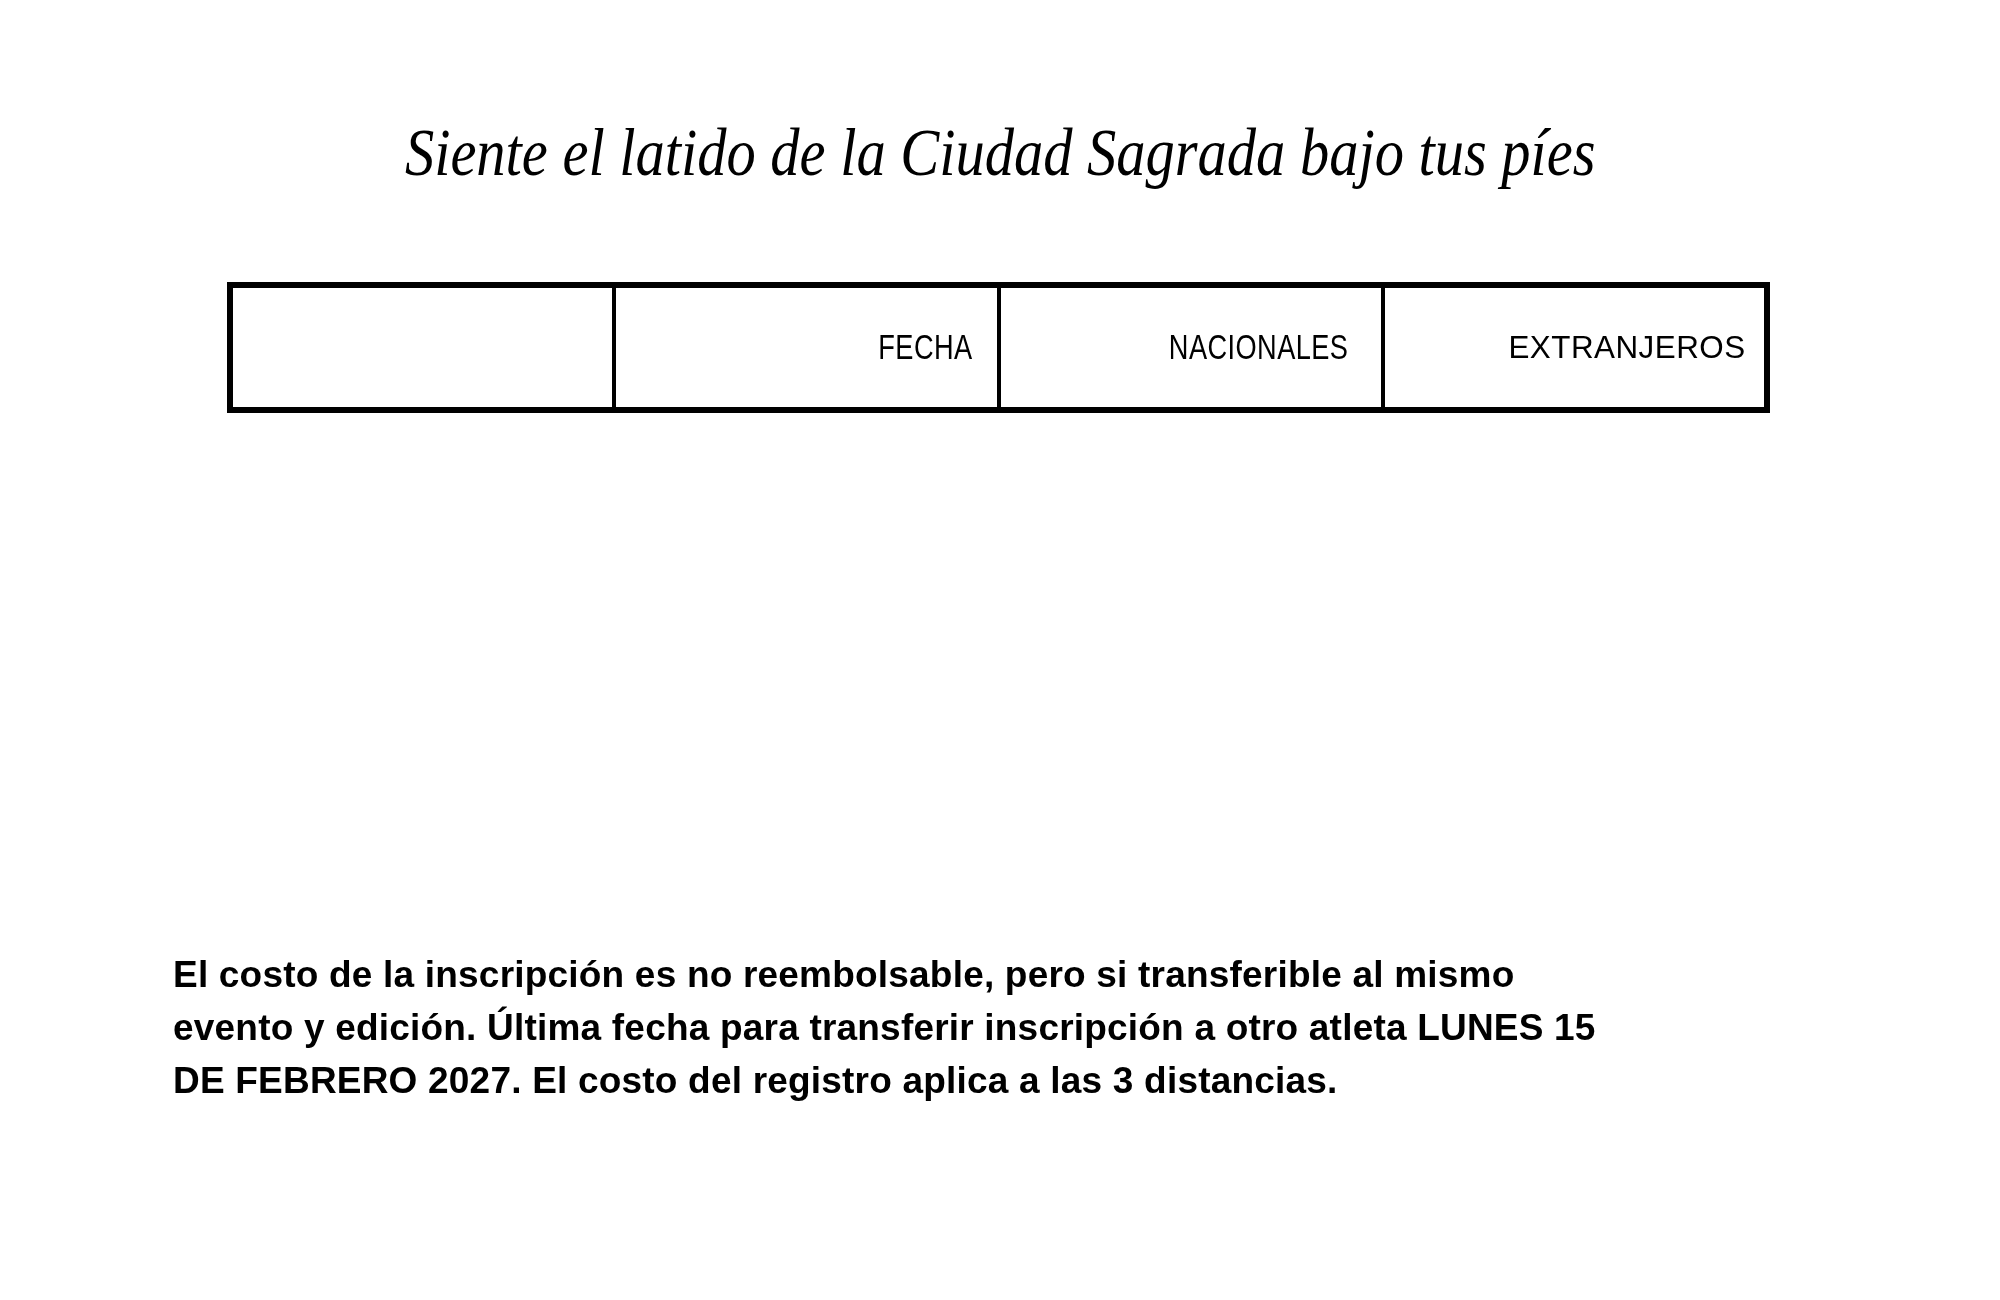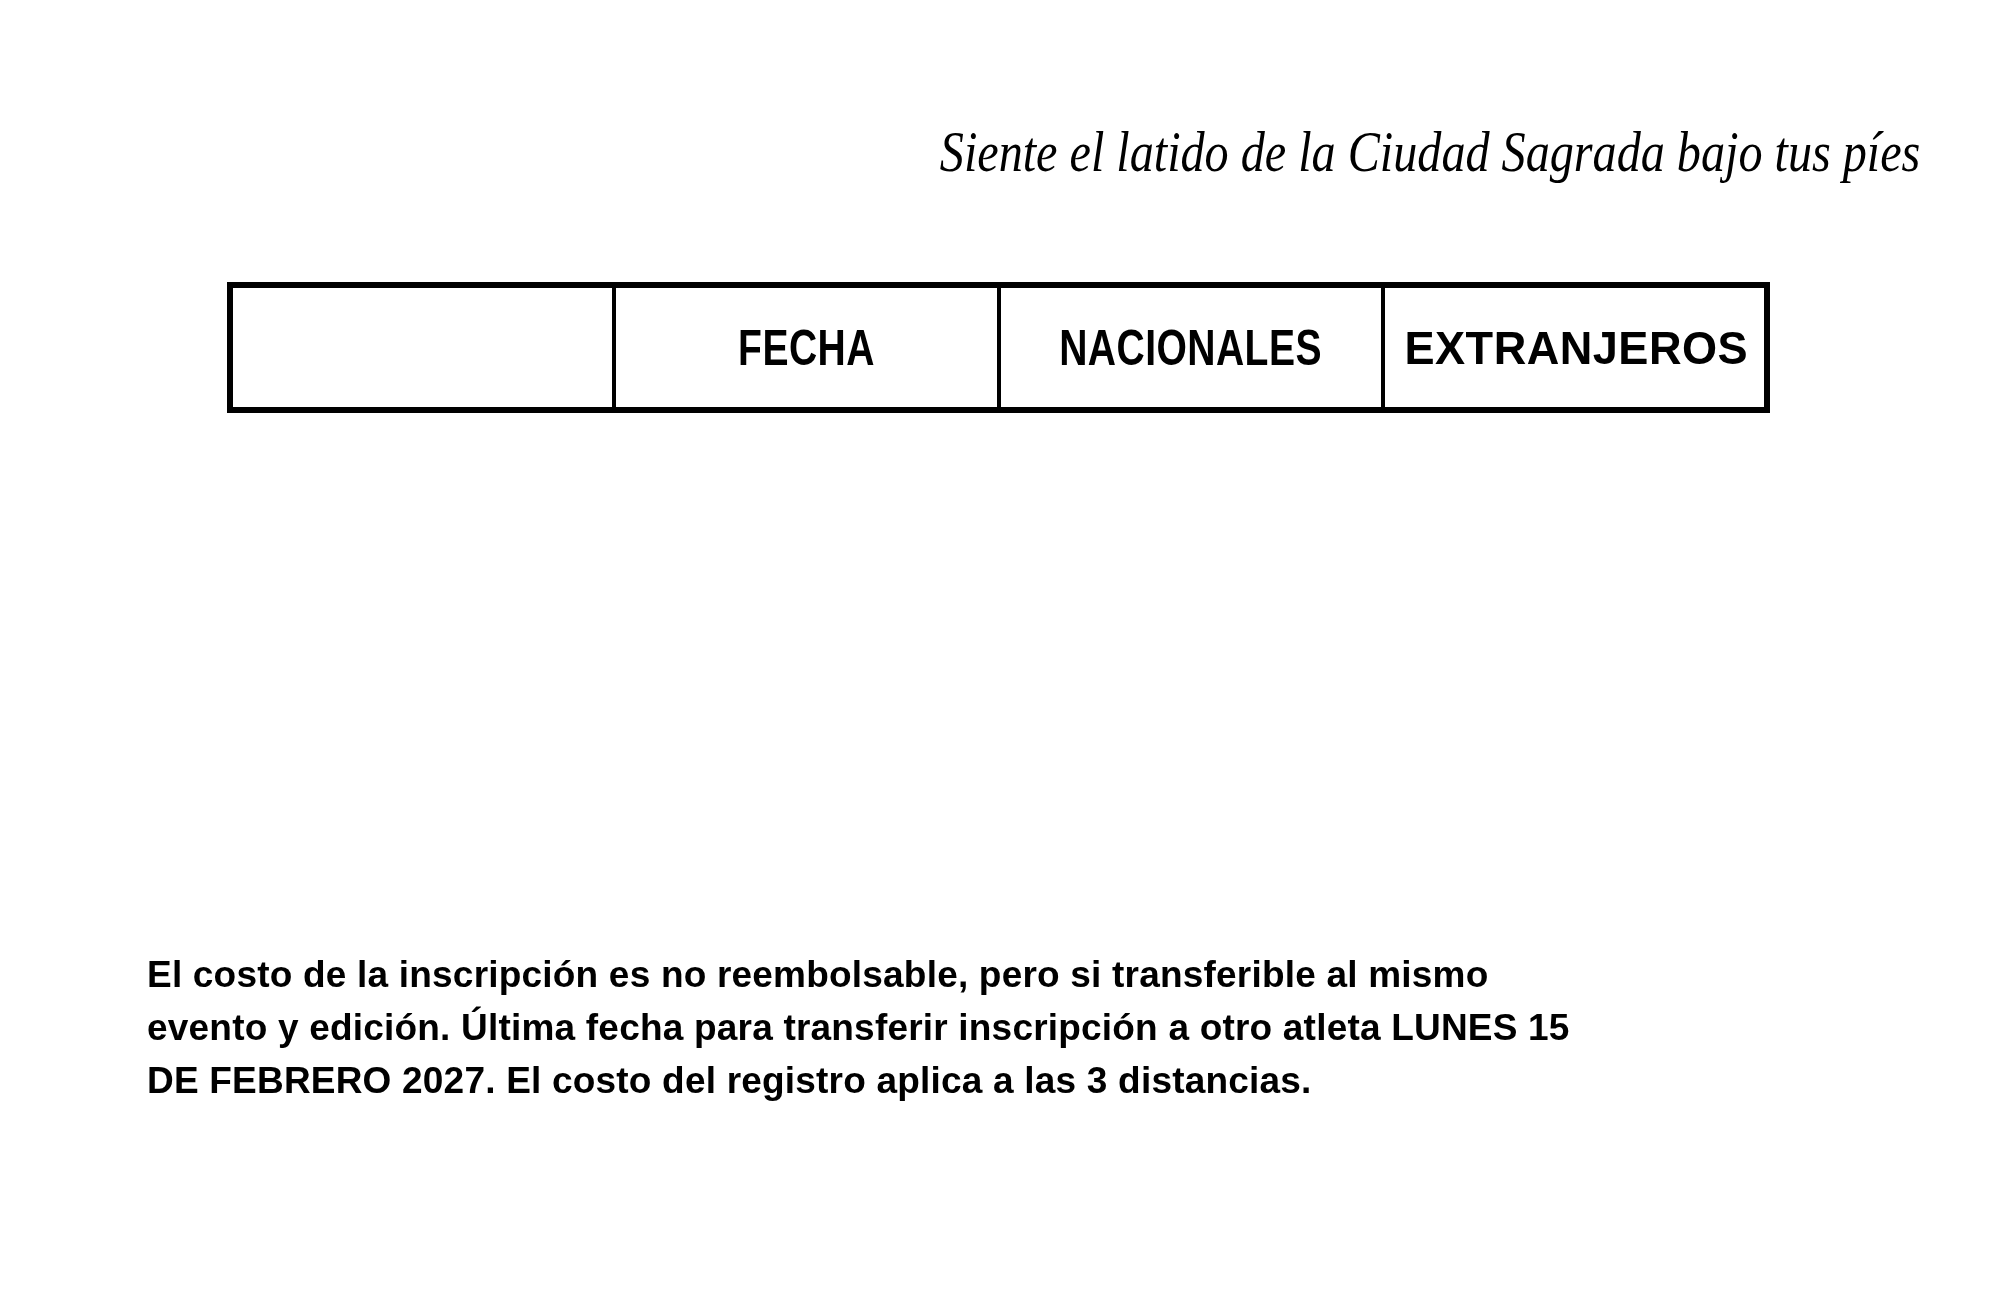--- a/index.html
+++ b/index.html
@@ -15,25 +15,25 @@
     color: #000000;
     overflow: hidden;
   }
 
   
   .title {
     position: absolute;
     top: 92px;
     left: 0;
     width: 2000px;
-    text-align: right;
+    text-align: center;
     font-family: "Liberation Serif", serif;
     font-style: italic;
     font-weight: 500;
-    font-size: 56px;
+    font-size: 68px;
     line-height: 120px;
     white-space: nowrap;
   }
   .title .squeeze {
     display: inline-block;
     transform: scaleX(0.86);
     transform-origin: center;
   }
 
   
@@ -59,23 +59,24 @@
   }
   table.price-table {
     border: 6px solid #000000;
   }
   table.price-table col { width: 25%; }
 
   table.price-table thead tr { height: 125px; }
   table.price-table tbody tr { height: 161px; }
 
   table.price-table th {
-    font-size: 46px;
-    font-weight: bold;
+    font-size: 32px;
+    font-weight: normal;
     letter-spacing: 0.5px;
+    text-align: right;
   }
   table.price-table th .hdr {
     display: inline-block;
     transform-origin: center;
   }
   
   table.price-table thead th:nth-child(2) .hdr { transform: scaleX(0.85) scaleY(1.08); }
   table.price-table thead th:nth-child(3) .hdr { transform: scaleX(0.85) scaleY(1.08); }
   table.price-table thead th:nth-child(4) .hdr { transform: scaleX(0.98); }
 
@@ -99,21 +100,21 @@
     white-space: pre-line;
   }
   td.cell-price {
     font-size: 42px;
     letter-spacing: 1px;
   }
 
   
   .note {
     position: absolute;
-    left: 147px;
+    left: 173px;
     top: 948px;
     width: 1720px;
     font-size: 37px;
     font-weight: bold;
     line-height: 53px;
     white-space: pre-line;
     letter-spacing: 0.2px;
   }
 </style>
 </head>

